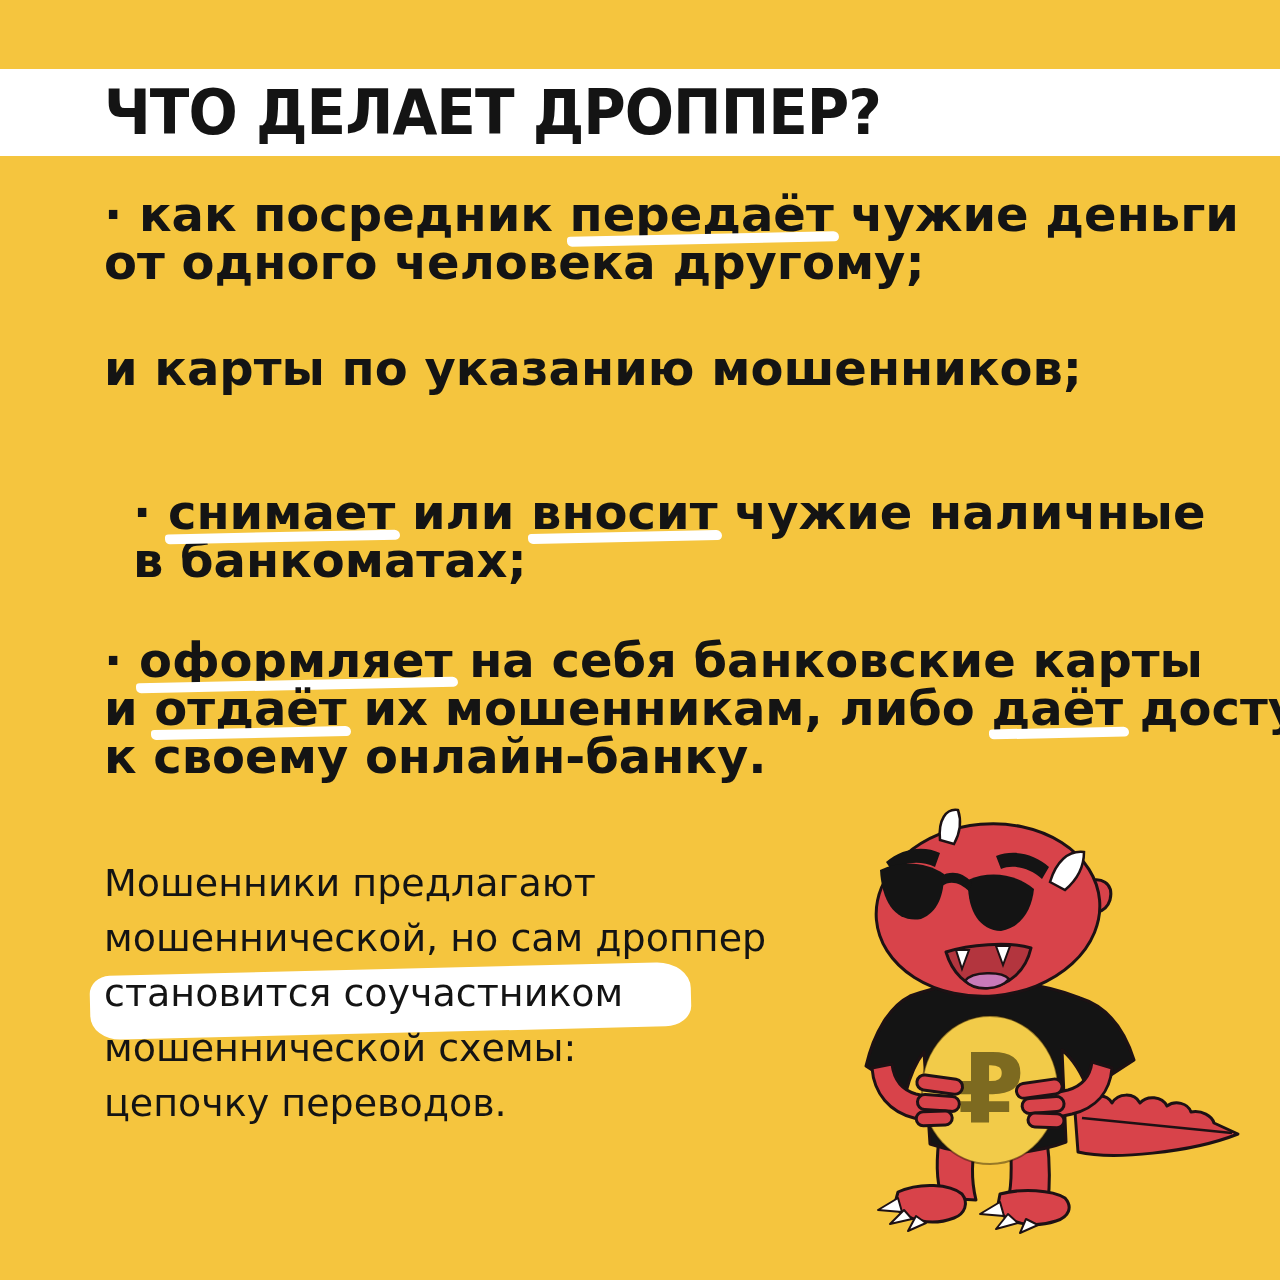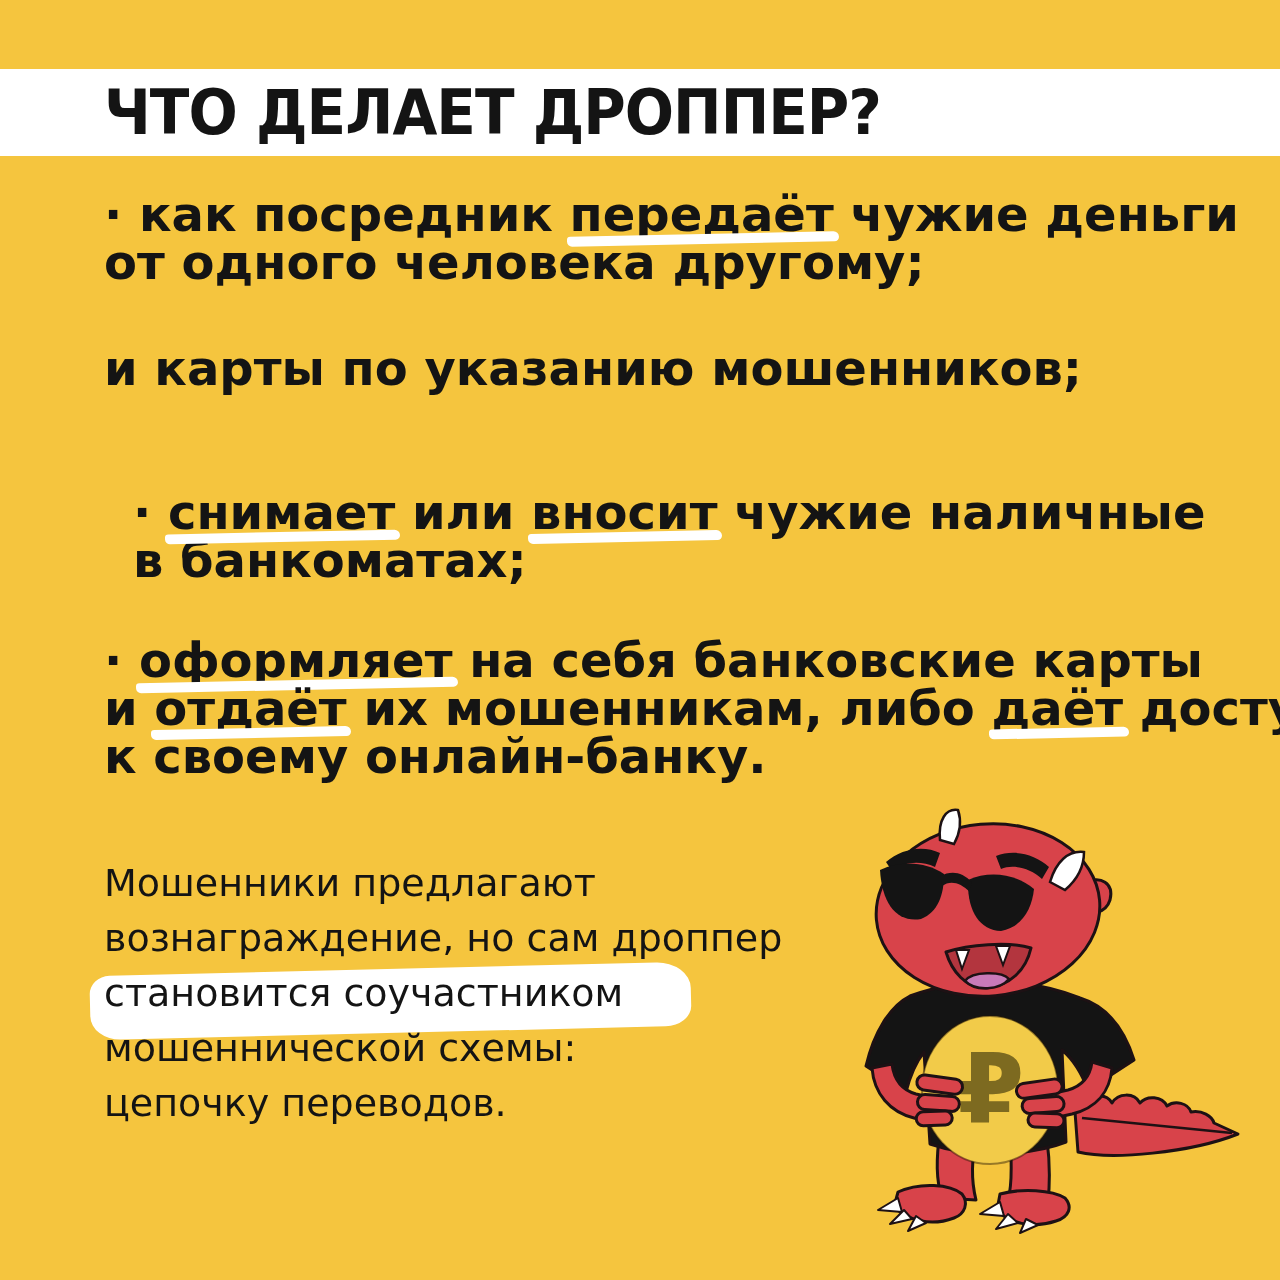--- a/index.html
+++ b/index.html
@@ -94,21 +94,21 @@
       </div>
       <div class="bullet">
         <span class="line"><span>· </span><span class="u">оформляет</span><span> на себя банковские карты</span></span>
         <span class="line"><span>и </span><span class="u">отдаёт</span><span> их мошенникам, либо </span><span class="u">даёт</span><span> доступ</span></span>
         <span class="line"><span>к своему онлайн-банку.</span></span>
       </div>
     </div>
 
   <div class="summary">
       <span class="line"><span>Мошенники предлагают</span></span>
-      <span class="line"><span>вознаграждение, но сам дроппер</span></span>
+      <span class="line"><span>мошеннической, но сам дроппер</span></span>
       <span class="line"><span class="hl">становится соучастником</span></span>
       <span class="line"><span>мошеннической схемы:</span></span>
       <span class="line"><span>цепочку переводов.</span></span>
     </div>
 
   <svg class="mascot" viewBox="0 0 430 480" aria-hidden="false">
 
     <g>
       <path d="M225 312 C238 295 255 291 262 303 C268 293 284 292 290 303
                C297 295 312 296 317 306 C325 300 338 303 341 312

